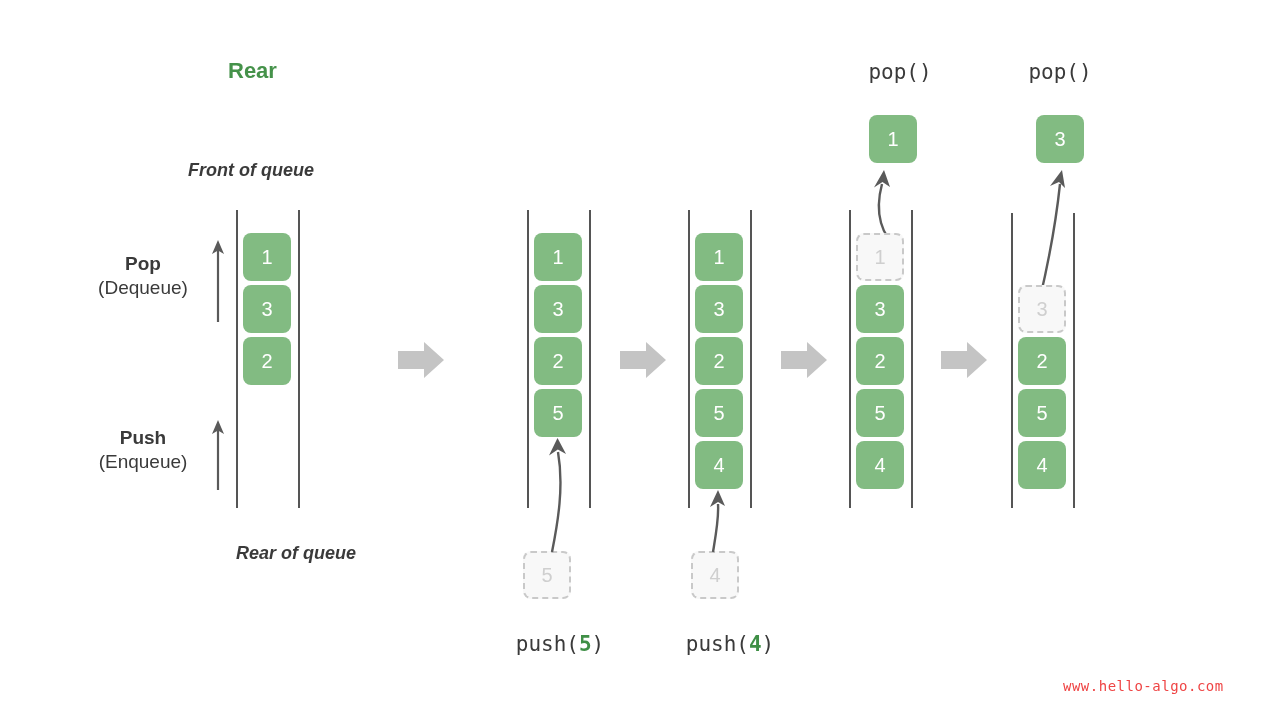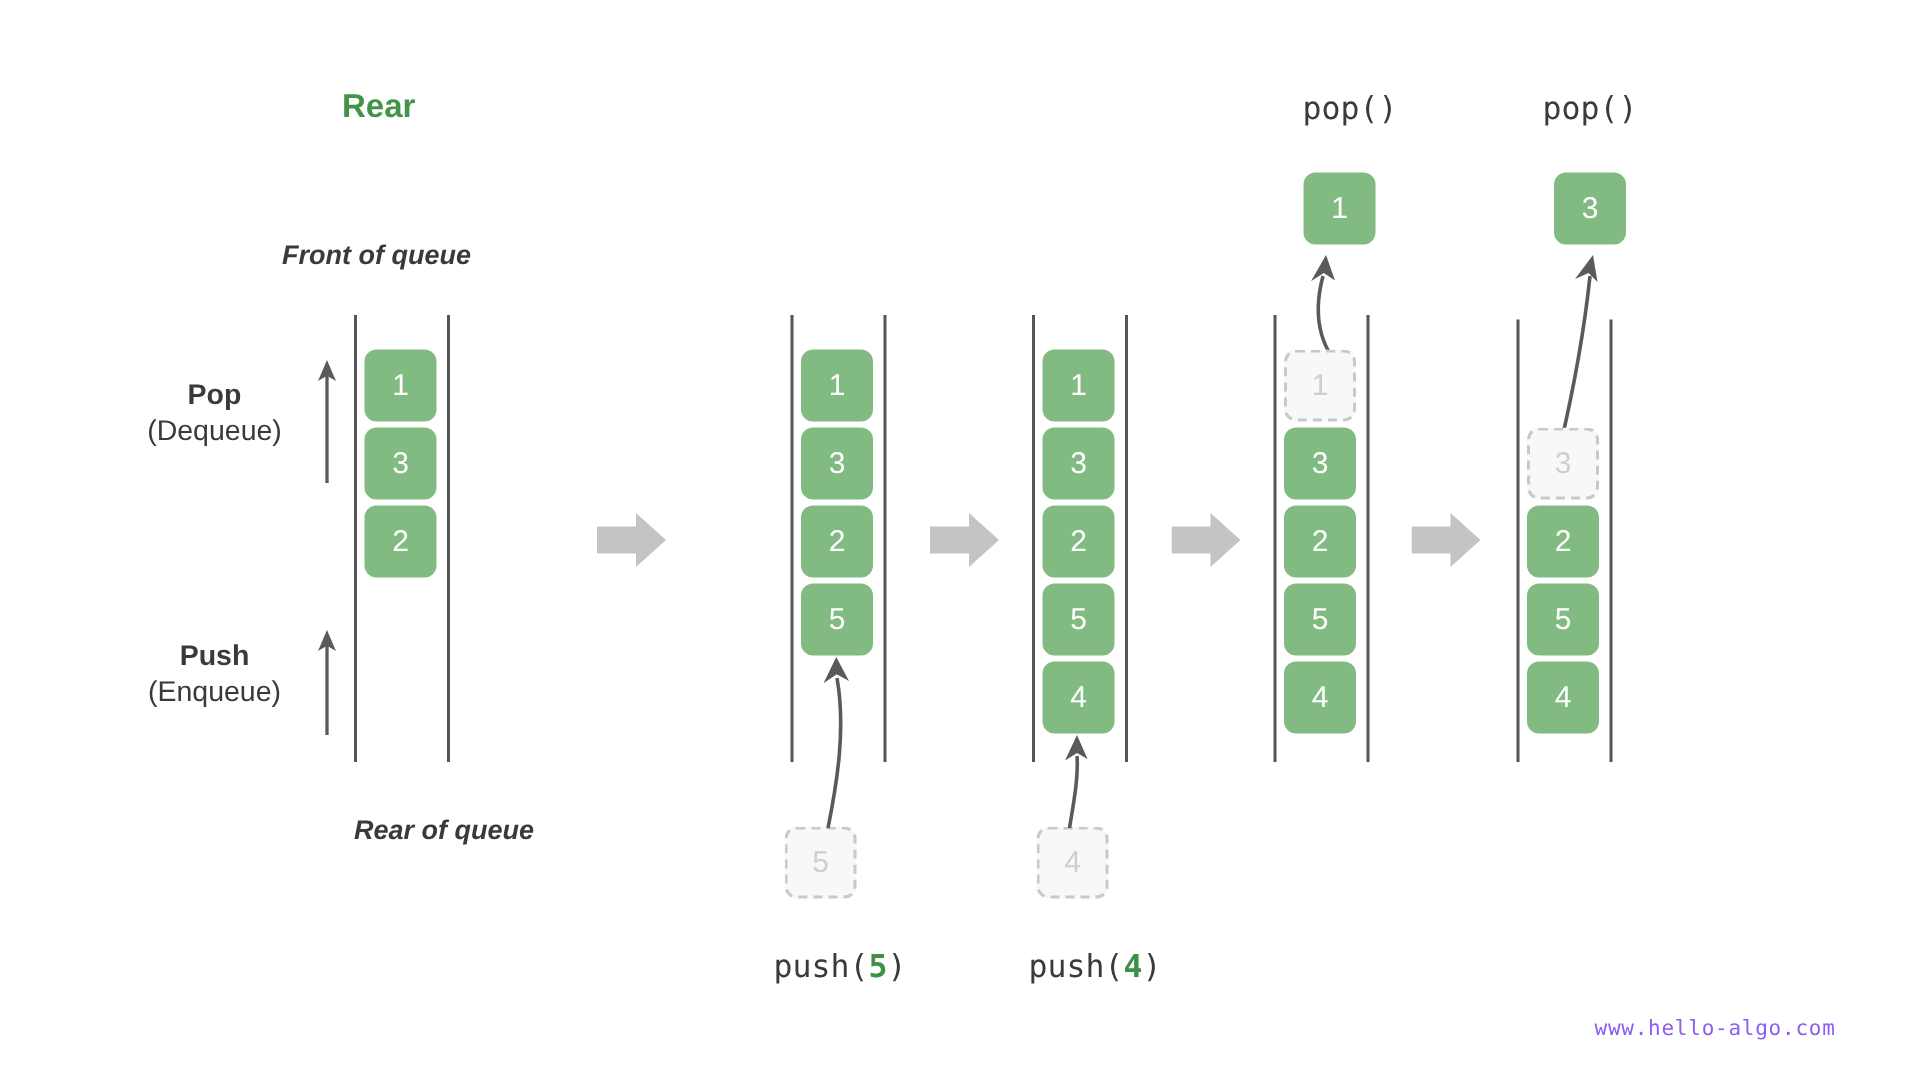--- a/index.html
+++ b/index.html
@@ -63,21 +63,21 @@
     text-align: center;
   }
   .op-label .accent {
     color: #3f8f46;
     font-weight: bold;
   }
   .watermark {
     position: absolute;
     font-family: "DejaVu Sans Mono", "Liberation Mono", monospace;
     font-size: 14px;
-    color: #8b5cf6;
+    color: #ef4444;
     white-space: nowrap;
     letter-spacing: 0.5px;
   }
 
   
   .rail {
     position: absolute;
     width: 1.6px;
     background: #555555;
   }

